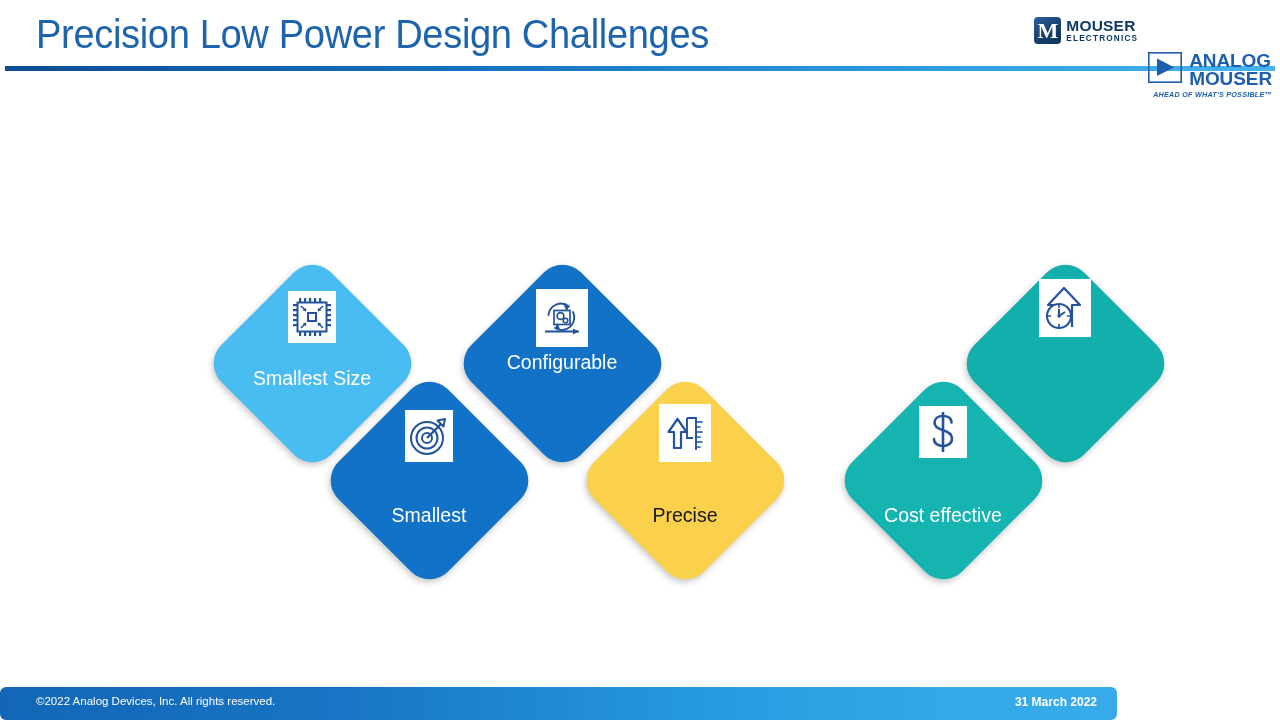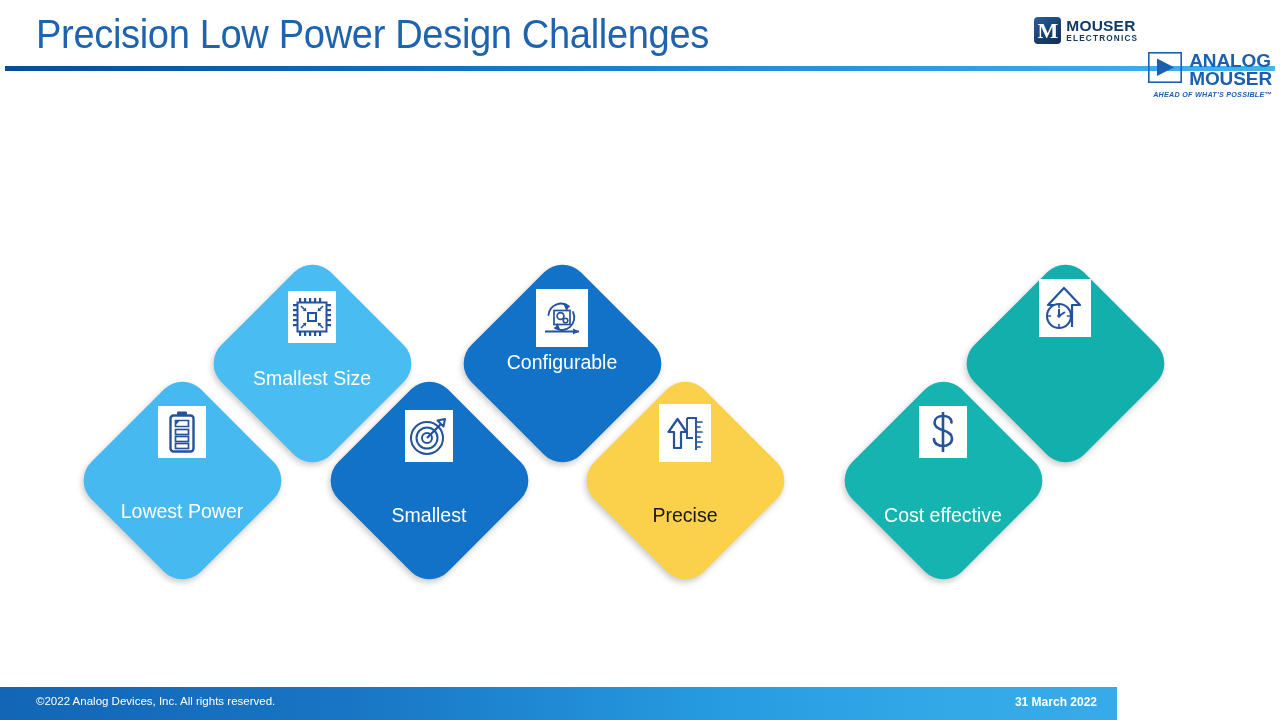--- a/index.html
+++ b/index.html
@@ -168,20 +168,21 @@
   .dlabel.narrow { width: 165px; }
 
   
   #footer {
     position: absolute;
     left: 0;
     bottom: 0;
     width: 1117px;
     height: 33px;
     background: linear-gradient(to right, #1366B6 0%, #1874C4 30%, #269BE0 64%, #34A9E8 85%, #37ABEA 100%);
+    border-radius: 6px;
   }
   #footer-copy {
     position: absolute;
     left: 36px;
     top: 8px;
     font-size: 11.5px;
     color: #ffffff;
   }
   #footer-date {
     position: absolute;
@@ -223,37 +224,20 @@
           <span class="adi-line">MOUSER</span>
         </span>
       </div>
       <div class="adi-tag">AHEAD OF WHAT'S POSSIBLE™</div>
     </div>
 
   </div>
 
   <div id="diamonds">
 
-    <div class="cell" style="left:72px; top:370px;">
-      <div class="inner">
-          <div class="diamond" style="background:#47B9F1;"></div>
-        </div>
-      <div class="icon-box" style="top:36px;">
-        <svg width="30" height="44" viewBox="0 0 30 44">
-          <rect x="10" y="1.5" width="10" height="3.4" rx="1" fill="#23539c"></rect>
-          <rect x="3.5" y="5.5" width="23" height="36" rx="3" fill="none" stroke="#23539c" stroke-width="2.4"></rect>
-          <path d="M8.5 10.5 L21.5 10.5 L21.5 16.5 L8.5 16.5 Z" fill="none" stroke="#23539c" stroke-width="1.7"></path>
-          <path d="M8.5 10.5 L13 10.5 L8.5 15 Z" fill="#23539c"></path>
-          <rect x="8.5" y="19.5" width="13" height="5" fill="none" stroke="#23539c" stroke-width="1.7"></rect>
-          <rect x="8.5" y="26.5" width="13" height="5" fill="none" stroke="#23539c" stroke-width="1.7"></rect>
-          <rect x="8.5" y="33.5" width="13" height="5" fill="none" stroke="#23539c" stroke-width="1.7"></rect>
-        </svg>
-      </div>
-      <div class="dlabel" style="top:128px;">Lowest Power</div>
-    </div>
 
     <div class="cell" style="left:202px; top:253px;">
       <div class="inner">
           <div class="diamond" style="background:#49BCF2;"></div>
         </div>
       <div class="icon-box" style="top:38px;">
         <svg width="42" height="42" viewBox="0 0 42 42">
           <g fill="#23539c">
             <rect x="8" y="2" width="2.2" height="5"></rect>
               <rect x="13" y="2" width="2.2" height="5"></rect>

